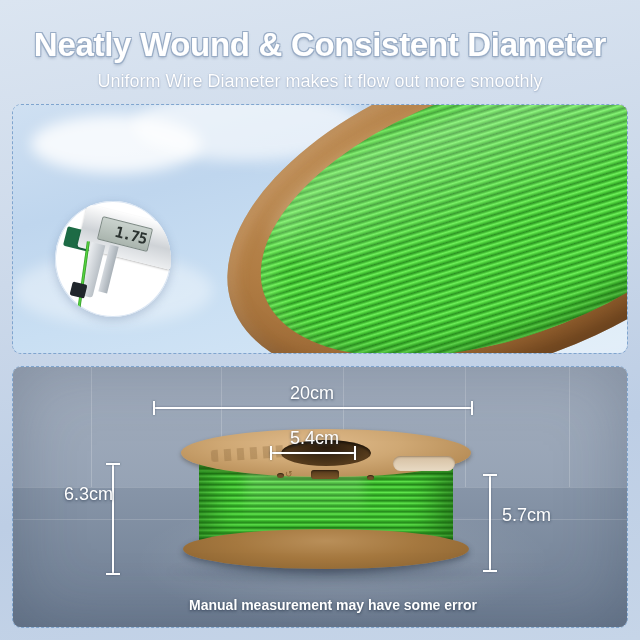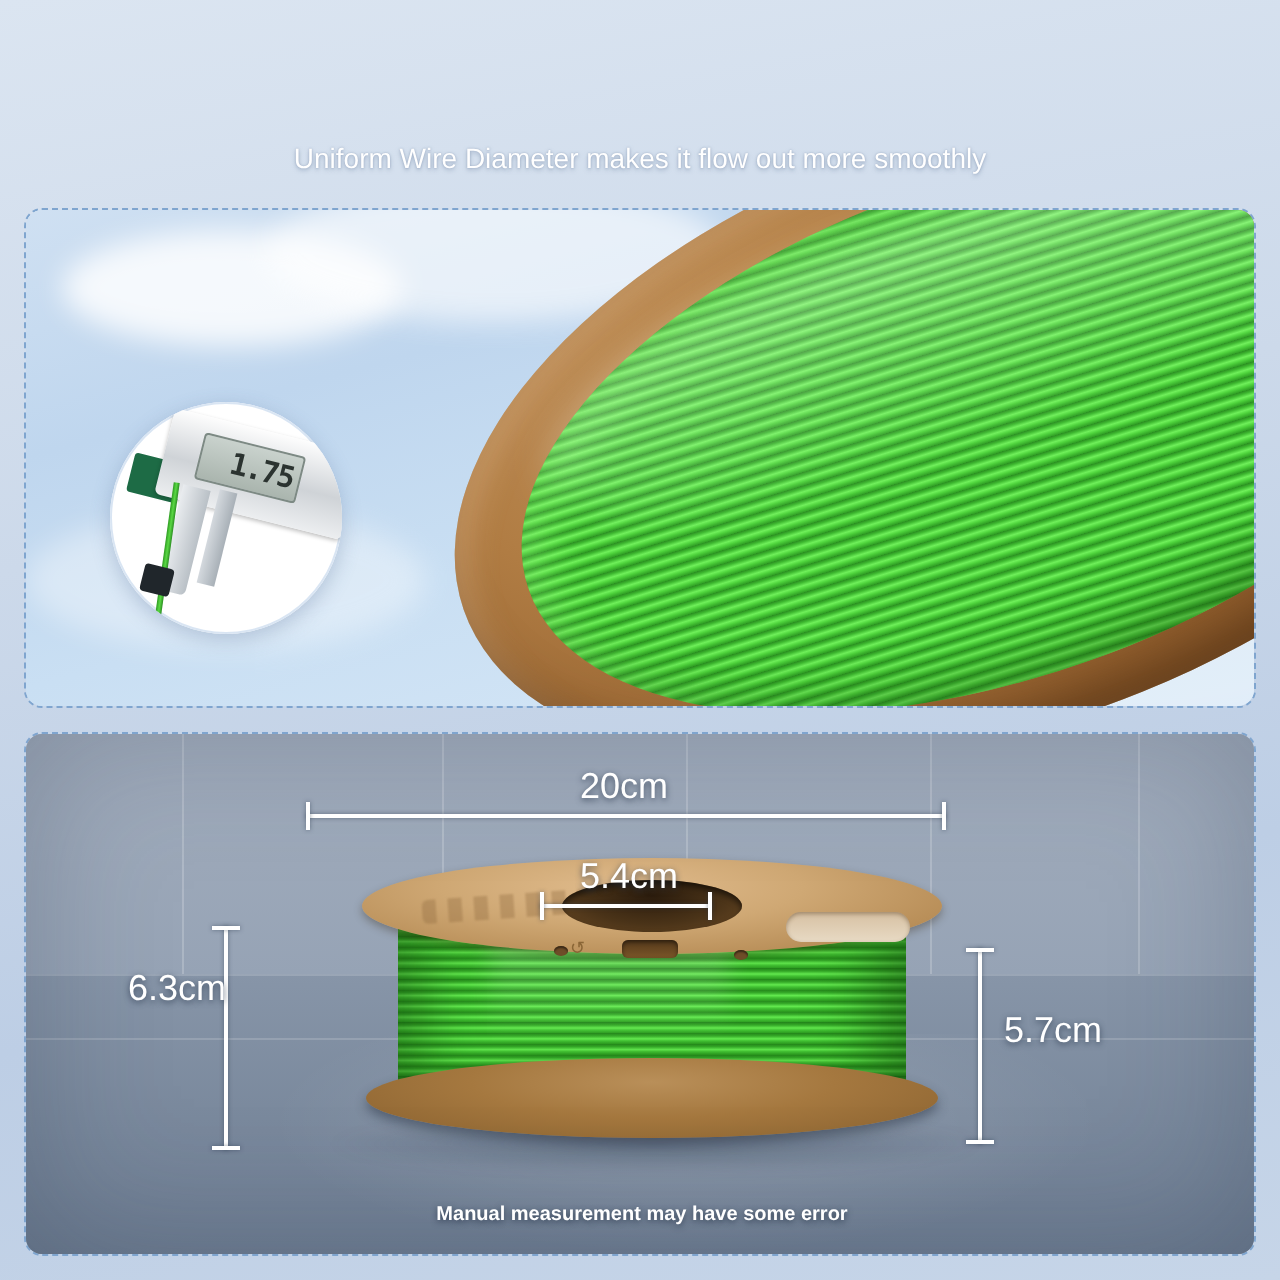--- a/index.html
+++ b/index.html
@@ -15,21 +15,21 @@
   .title {
     position:absolute; left:0; top:26px; width:640px;
     font-size:33px; font-weight:bold; color:#ffffff; letter-spacing:-0.3px;
     text-shadow:
       -1px -1px 0 #9aadc6,  1px -1px 0 #9aadc6,
       -1px  1px 0 #9aadc6,  1px  1px 0 #9aadc6,
        0px  2px 3px rgba(90,110,140,0.45);
   }
   .subtitle {
     position:absolute; left:0; top:71px; width:640px;
-    font-size:14px; color:#ffffff; font-weight:500;
+    font-size:18px; color:#ffffff; font-weight:500;
     text-shadow: 0 1px 2px rgba(120,140,170,0.55), 0 0 1px rgba(150,165,190,0.8);
   }
 
   
   .panel {
     position:absolute; border:1.6px dashed #7fa5cf; border-radius:9px; overflow:hidden;
   }
   .panel-top    { left:12px; top:104px; width:616px; height:250px; }
   .panel-bottom { left:12px; top:366px; width:616px; height:262px; }
 
@@ -213,29 +213,30 @@
   .mh { height:2px; }
   .mv { width:2px; }
   .tick { position:absolute; background:#ffffff; box-shadow:0 0 2px rgba(40,55,75,.5); }
   .tv { width:2px; height:14px; }
   .th { height:2px; width:14px; }
   .mlabel {
     position:absolute; color:#ffffff; font-size:18px; font-weight:500;
     text-shadow:0 1px 3px rgba(35,50,70,.75); white-space:nowrap;
   }
   .note {
-    position:absolute; left:0; bottom:14px; width:616px; text-align:center;
-    color:#ffffff; font-size:10px; font-weight:600;
+    position:absolute; left:12px; bottom:14px; width:616px; text-align:center;
+    color:#ffffff; font-size:14px; font-weight:600;
     text-shadow:0 1px 3px rgba(35,50,70,.8);
   }
 </style>
 </head>
 <body>
 
 <div class="header">
+  <div class="title">Neatly Wound &amp; Consistent Diameter</div>
   <div class="subtitle">Uniform Wire Diameter makes it flow out more smoothly</div>
 </div>
 
 <div class="panel panel-top">
   <div class="sky">
     <div class="cloud cl1"></div>
     <div class="cloud cl2"></div>
     <div class="cloud cl3"></div>
     <div class="cloud cl4"></div>
     <div class="cloud cl5"></div>

